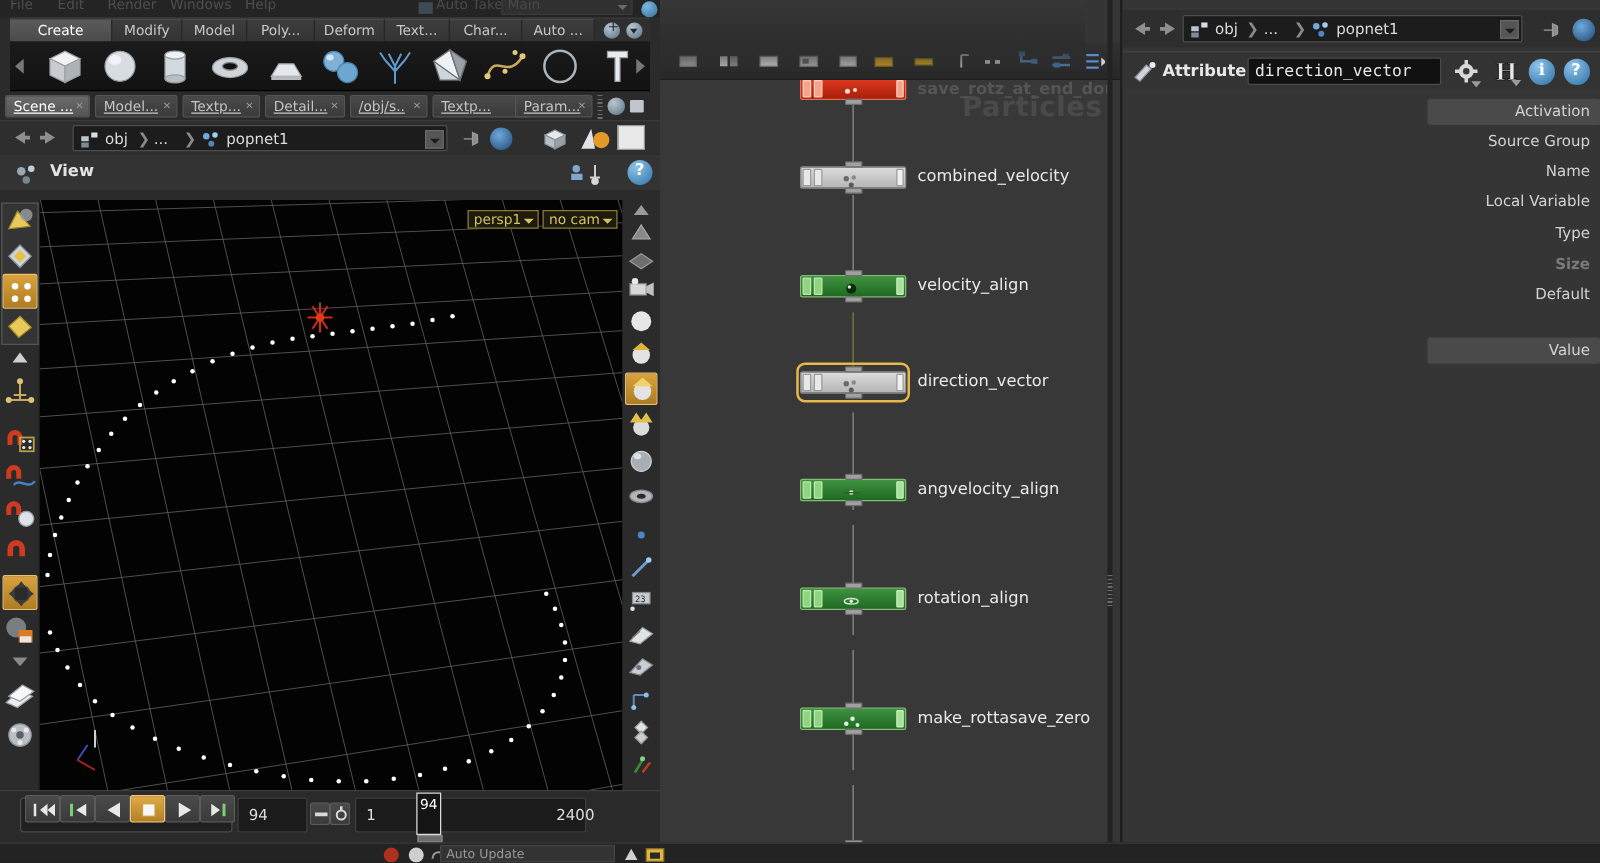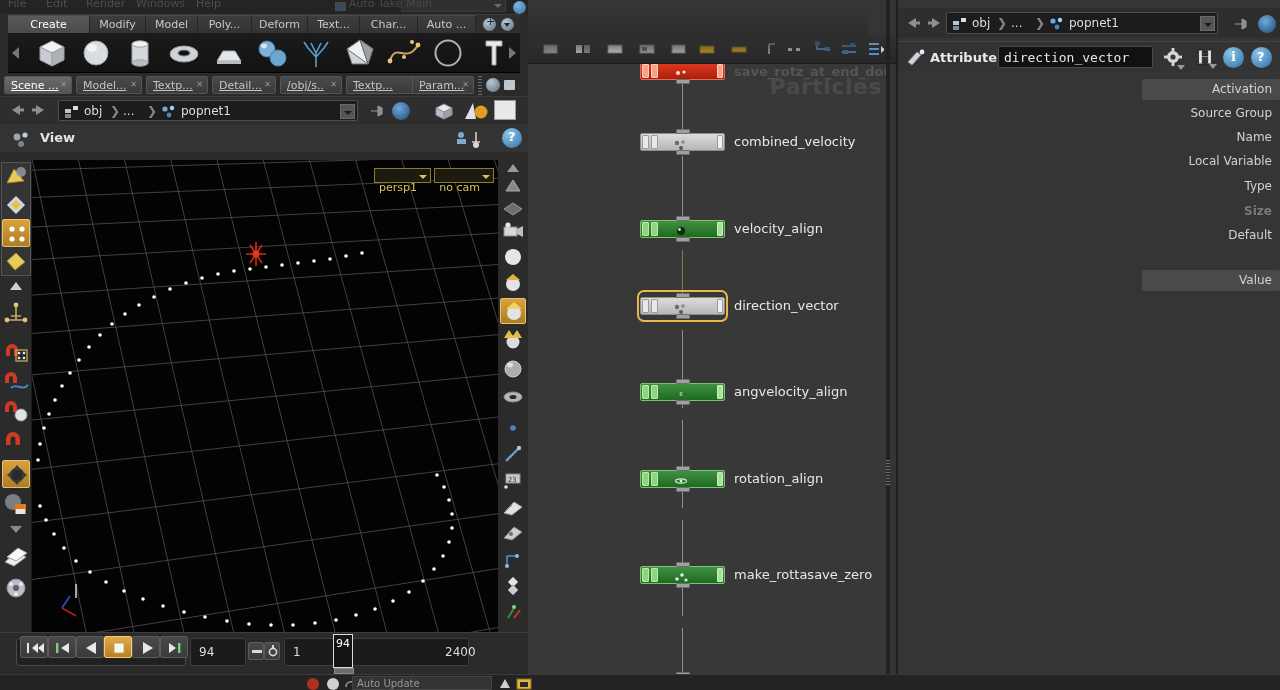--- a/index.html
+++ b/index.html
@@ -79,21 +79,21 @@
   .vp-title { position:absolute; left:40px; top:6px; font-size:13px; color:#e4e4e4; font-weight:bold; }
   .vp-help { position:absolute; right:6px; top:4px; width:20px; height:20px; border-radius:50%;
     background:radial-gradient(circle at 35% 28%,#8fc4ea,#2f72a8); }
   .vp-help:after { content:"?"; position:absolute; left:6px; top:1px; font-size:13px; color:#fff;
     font-weight:bold; }
 
   #viewport { position:absolute; left:32px; top:160px; width:466px; height:472px;
     background:#030303; overflow:hidden; }
   .grid-svg { position:absolute; left:0; top:0; }
   .vp-chip { position:absolute; height:15px; line-height:14px; font-size:11px; color:#d7c35e;
-    background:#1d1a10; border:1px solid #8d7a2a; padding:12px 13px 0 4px; }
+    background:#1d1a10; border:1px solid #8d7a2a; padding:0 13px 0 4px; }
   .vp-chip:after { content:""; position:absolute; right:3px; top:6px; border-left:4px solid transparent;
     border-right:4px solid transparent; border-top:4px solid #d7c35e; }
 
   
   #lefttools { position:absolute; left:0; top:160px; width:32px; height:472px; background:#2b2b2b;
     border-right:1px solid #1b1b1b;}
   .lt-btn { position:absolute; left:2px; width:28px; height:28px; }
   .lt-btn.sel { background:linear-gradient(#d9a23d,#b07c22); border:1px solid #e8c070; border-radius:2px;}
   .lt-grp { position:absolute; left:1px; width:30px; border:1px solid #555; background:#343434; }
 

